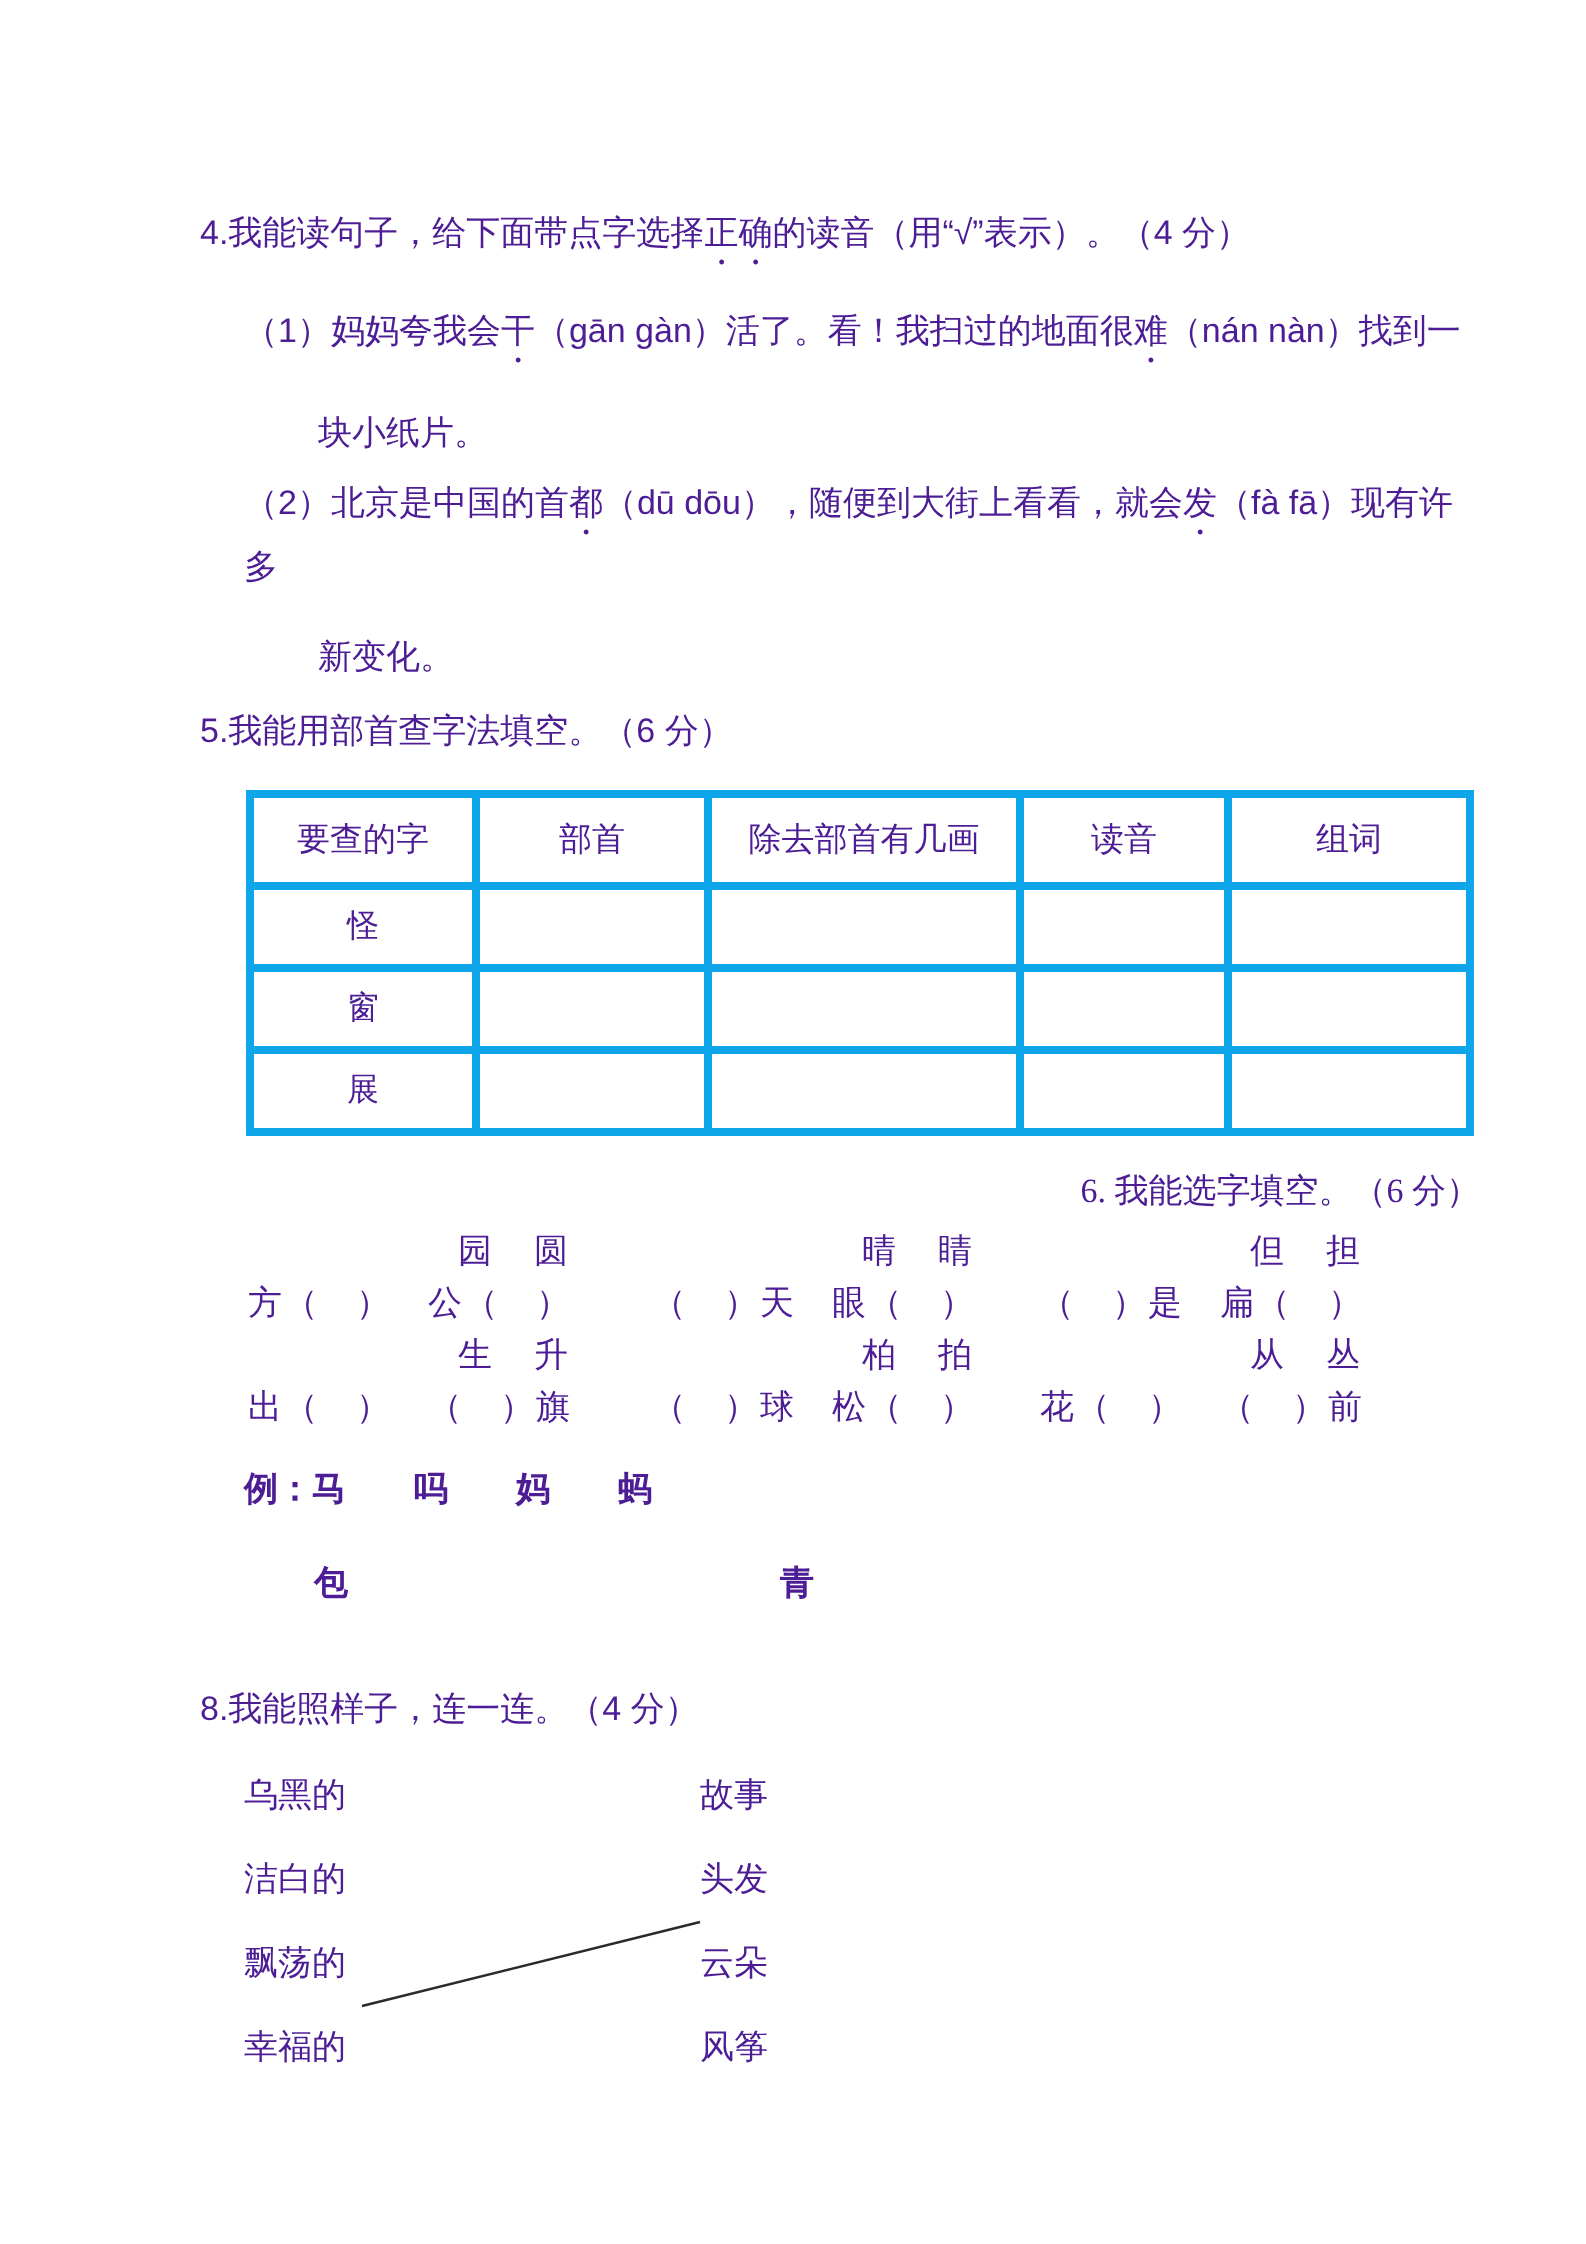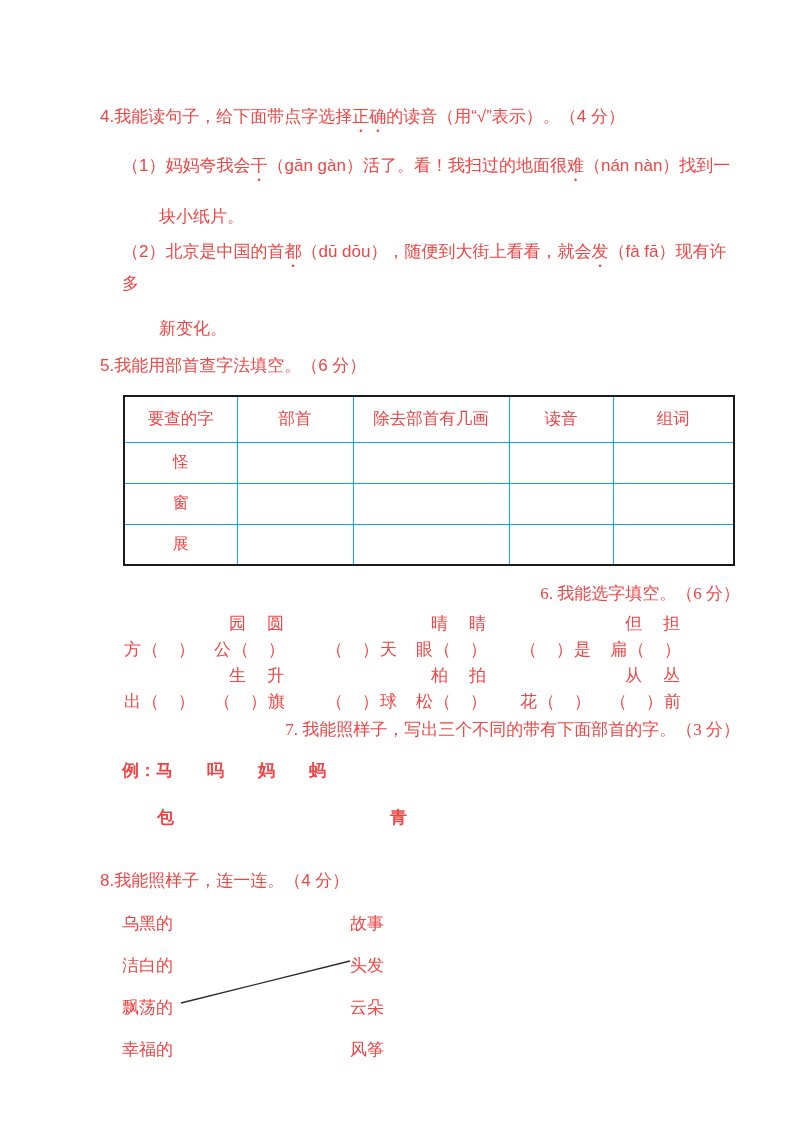--- a/index.html
+++ b/index.html
@@ -1,21 +1,21 @@
 <!DOCTYPE html>
 <html><head>
 <meta charset="utf-8">
 <style>
   * { margin:0; padding:0; box-sizing:border-box; }
   html,body { background:#ffffff; }
   .page {
     position:relative;
     width:761px; height:1122px;
     background:#ffffff;
-    color:#ef4444;
+    color:#4c1d95;
     font-family:"Liberation Sans", sans-serif;
     font-size:17px;
     overflow:hidden;
   }
   .content { position:absolute; left:100px; top:104px; width:640px; }
 
   .line { line-height:26px; }
 
   
   .em-dot {
@@ -34,21 +34,21 @@
 
   
   table.lookup {
     border-collapse:collapse;
     margin:16px 0 0 23px;
     table-layout:fixed;
     width:610px;
     border:2px solid #1a1a1a;
   }
   table.lookup th, table.lookup td {
-    border:1px solid #0ea5e9;
+    border:4px solid #0ea5e9;
     text-align:center;
     vertical-align:middle;
     margin-left:24px;
   }
   table.lookup th { height:46px; font-weight:normal; font-size:16.5px; }
   table.lookup td { height:41px; }
   table.lookup td.char-cell {
     font-family:"Liberation Serif", serif;
     font-size:16px;
   }
@@ -165,21 +165,20 @@
             <div class="q6-choices">柏　拍</div>
             <div class="q6-fill">（　）球　松（　）</div>
           </div>
           <div class="q6-group g2">
             <div class="q6-choices">从　丛</div>
             <div class="q6-fill">花（　）　（　）前</div>
           </div>
         </div>
       </div>
 
-    <div class="line q7-heading serif-sec">7. 我能照样子，写出三个不同的带有下面部首的字。（3 分）</div>
     <div class="line q7-example">例：马　　吗　　妈　　蚂</div>
     <div class="line q7-radicals"><span class="q7-radical r0">包</span><span class="q7-radical r1">青</span></div>
 
     <div class="line q8-heading">8.我能照样子，连一连。（4 分）</div>
     <div class="q8-rows">
         <div class="q8-row">
           <span class="q8-left">乌黑的</span>
           <span class="q8-right">故事</span>
         </div>
         <div class="q8-row">

